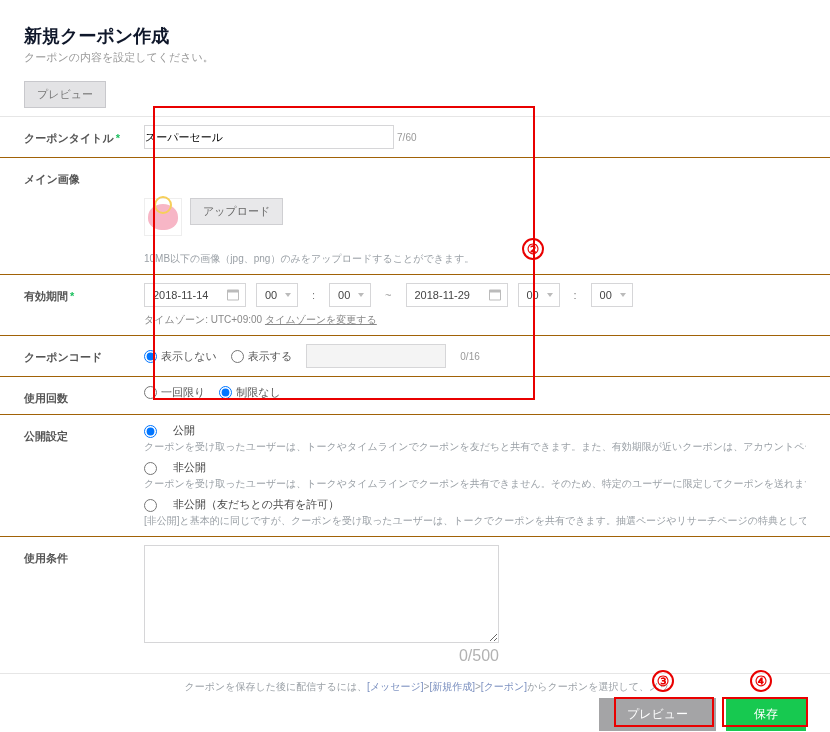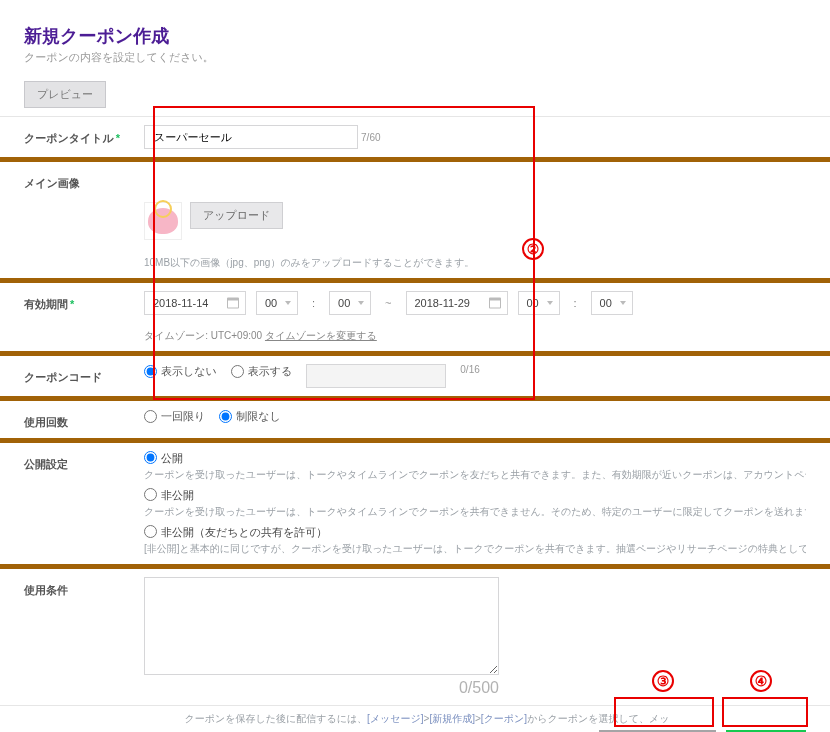--- a/index.html
+++ b/index.html
@@ -7,59 +7,59 @@
       font-family: "Hiragino Kaku Gothic ProN", "メイリオ", Meiryo, sans-serif;
       font-size: 12px;
       color: #444;
       background: #fff;
       position: relative;
       width: 830px;
       height: 732px;
       overflow: hidden;
     }
     .header { padding: 24px 24px 4px 24px; }
-    .page-title { font-size: 18px; font-weight: 600; color: #4c1d95; }
+    .page-title { font-size: 18px; font-weight: 600; color: #0f172a; }
     .page-subtitle { font-size: 11px; color: #999; margin-top: 2px; }
 
     .top-preview-wrap { padding: 12px 24px 8px 24px; }
     .btn-preview-top {
       background: #e3e3e5;
       border: 1px solid #c8c8cc;
       color: #777;
       padding: 5px 12px;
       font-size: 11px;
       cursor: pointer;
     }
 
     .form-area {
       border-top: 1px solid #e6e6e6;
       position: relative;
     }
     .row {
       display: flex;
       align-items: flex-start;
       padding: 8px 24px;
-      border-bottom: 5px solid #a16207;
+      border-bottom: 1px solid #a16207;
       position: relative;
     }
     .row-label {
       flex: 0 0 120px;
       font-size: 11px;
       color: #555;
       font-weight: 600;
       padding-top: 6px;
     }
     .req { color: #1bbf5e; margin-left: 2px; }
     .row-body { flex: 1; font-size: 11px; color: #444; }
     .input-text {
       border: 1px solid #d6d6d8;
       background: #fff;
-      padding: 5px 9px;
-      font-size: 11px;
-      width: 214px;
+      padding: 5px 0;
+      font-size: 11px;
+      width: 250px;
     }
     .counter { font-size: 10px; color: #999; }
     .thumb {
       width: 38px; height: 38px;
       display: inline-flex; align-items: center; justify-content: center;
       border: 1px solid #eee; background: #fff; margin-right: 8px;
       vertical-align: top;
     }
     .pig {
       width: 30px; height: 26px; background: #f7b6c6;
@@ -103,27 +103,27 @@
       font-size:11px; background:#fff; position:relative; cursor:pointer;
     }
     .cal-icon {
       position:absolute; right:6px; top:50%; transform:translateY(-50%);
       width:12px; height:11px;
       border:1px solid #bbb; border-top-width:3px; border-radius:1px;
     }
     .num-inp { border:1px solid #d6d6d8; padding:5px 16px 5px 8px; width:42px; font-size:11px; background:#fff; position:relative; cursor:pointer;}
     .tilde { margin:0 4px; color:#999;}
     .colon { margin:0 4px; color:#777;}
-    .tz-line { margin-top:14px; font-size:10px; color:#888;}
+    .tz-line { margin-top:6px; font-size:10px; color:#888;}
     .tz-link { color:#888; text-decoration: underline; cursor:pointer;}
-    .radio-row { display:flex; align-items:flex-start; gap:14px;}
+    .radio-row { display:flex; align-items:center; gap:14px;}
     .radio-lbl { display:flex; align-items:center; gap:4px; font-size:11px; color:#555;}
     .code-inp { border:1px solid #d6d6d8; background:#f4f4f4; width:140px; padding:5px 8px; font-size:11px; }
     .desc { font-size:10px; color:#9aa0a6; margin-top:2px; white-space:nowrap; overflow:hidden;}
-    .visibility-opt { display:flex; align-items:flex-start; gap:4px; margin-top:6px;}
+    .visibility-opt { display:flex; align-items:flex-end; gap:16px; margin-top:6px;}
     .textarea {
       border:1px solid #d6d6d8; width:355px; height:98px; resize:both;
       font-size:11px; padding:6px;
     }
     .ta-counter { font-size:16px; color:#b2b2b2; width:355px; text-align:right; margin-top:2px;}
     .footer-hint { font-size:10px; color:#9aa0a6; text-align:center; padding: 6px 0 4px 24px; white-space:nowrap; overflow:hidden;}
     .link-ish { color:#7a8fbf;}
     .footer-btns {
       display:flex; gap:10px; justify-content:flex-end; padding:0 24px 16px 24px;
     }

